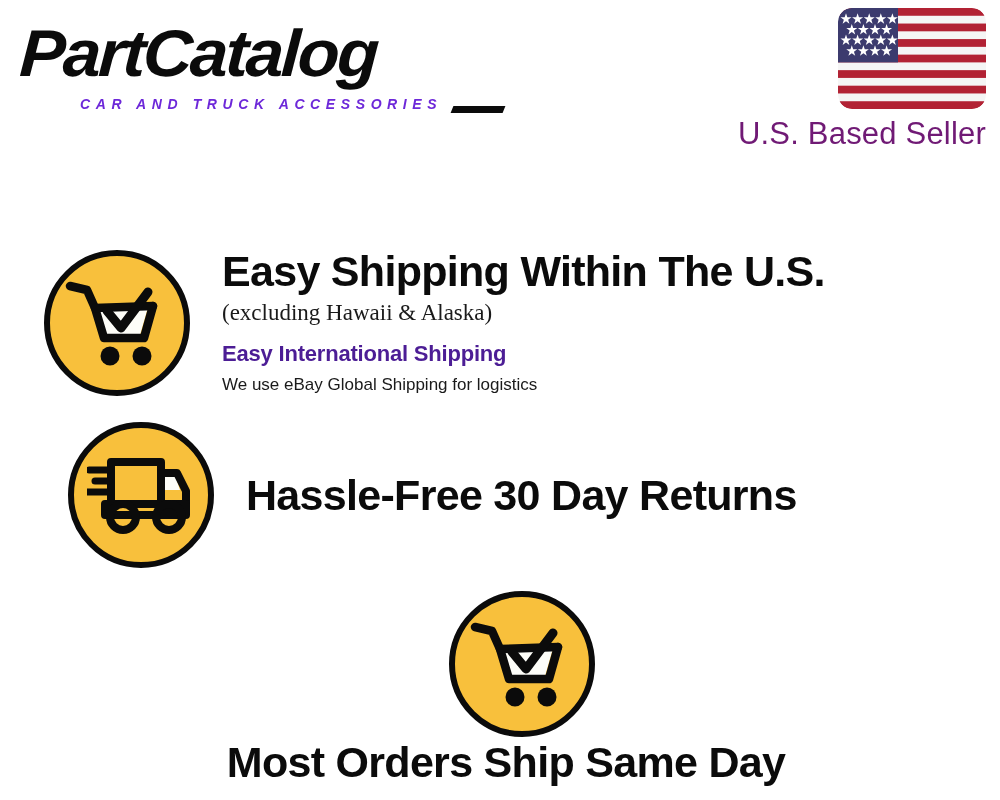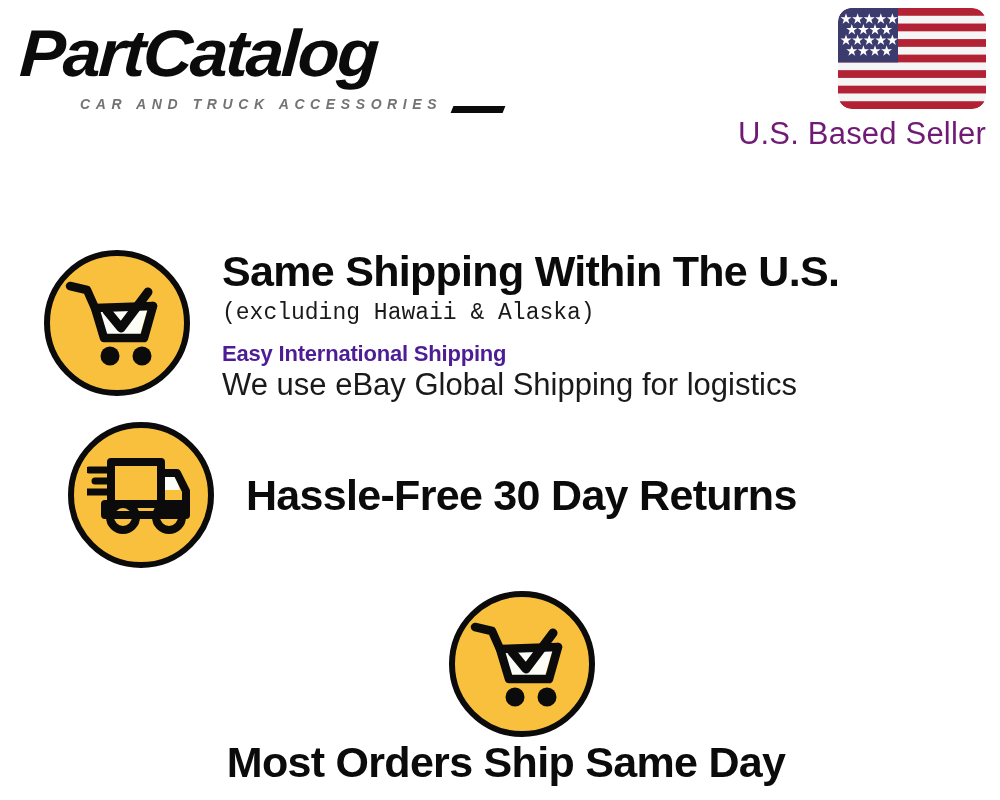--- a/index.html
+++ b/index.html
@@ -54,21 +54,21 @@
     display: block;
     position: absolute;
     left: 58px;
     top: 78px;
     font-family: "Liberation Sans", sans-serif;
     font-weight: 700;
     font-style: italic;
     font-size: 14px;
     line-height: 16px;
     letter-spacing: 5.6px;
-    color: #737373;
+    color: #6d28d9;
     white-space: nowrap;
   }
   #logo-underline {
     position: absolute;
     left: 430px;
     top: 88px;
     width: 52px;
     height: 7px;
     background: #0b0b0b;
     transform: skewX(-22deg);
@@ -140,21 +140,21 @@
     font-family: "Liberation Sans", sans-serif;
     font-weight: 700;
     font-size: 43px;
     line-height: 50px;
     letter-spacing: -0.7px;
     color: #0b0b0b;
     white-space: nowrap;
   }
   .feature-sub {
     display: block;
-    font-family: Liberation Mono, monospace;
+    font-family: Liberation Serif, serif;
     font-weight: 400;
     font-size: 23px;
     line-height: 34px;
     color: #1a1a1a;
     white-space: nowrap;
   }
   .feature-sub-bold {
     display: block;
     margin-top: 9px;
     font-family: "Liberation Sans", sans-serif;
@@ -162,21 +162,21 @@
     font-size: 22px;
     line-height: 30px;
     letter-spacing: -0.2px;
     color: #4c1d95;
     white-space: nowrap;
   }
   .feature-sub-note {
     display: block;
     font-family: "Liberation Sans", sans-serif;
     font-weight: 400;
-    font-size: 31px;
+    font-size: 17px;
     line-height: 32px;
     color: #1a1a1a;
     white-space: nowrap;
   }
 </style>
 </head>
 <body>
 
 <div id="banner">
 
@@ -249,21 +249,21 @@
         <path d="M5 9 L22 13 L30 31 L39 61 L79 61 L88 29" fill="none" stroke="#0b0b0b" stroke-width="8.5" stroke-linecap="round" stroke-linejoin="round"></path>
         <path d="M30 31 L88 29" fill="none" stroke="#0b0b0b" stroke-width="8.5" stroke-linecap="round" stroke-linejoin="round"></path>
 
         <path d="M42 34 L56 51 L83 15" fill="none" stroke="#0b0b0b" stroke-width="9" stroke-linecap="round" stroke-linejoin="round"></path>
 
         <circle cx="45" cy="79" r="9.5" fill="#0b0b0b"></circle>
         <circle cx="77" cy="79" r="9.5" fill="#0b0b0b"></circle>
       </svg>
     </div>
     <div class="feature-text">
-      <span class="feature-title">Same Shipping Within The U.S.</span>
+      <span class="feature-title">Easy Shipping Within The U.S.</span>
       <span class="feature-sub">(excluding Hawaii &amp; Alaska)</span>
       <span class="feature-sub-bold">Easy International Shipping</span>
       <span class="feature-sub-note">We use eBay Global Shipping for logistics</span>
     </div>
   </div>
 
   <div class="feature-row" id="row-1">
     <div class="icon-badge">
       <svg width="108" height="84" viewBox="0 0 108 84" xmlns="http://www.w3.org/2000/svg" aria-hidden="true">
 

